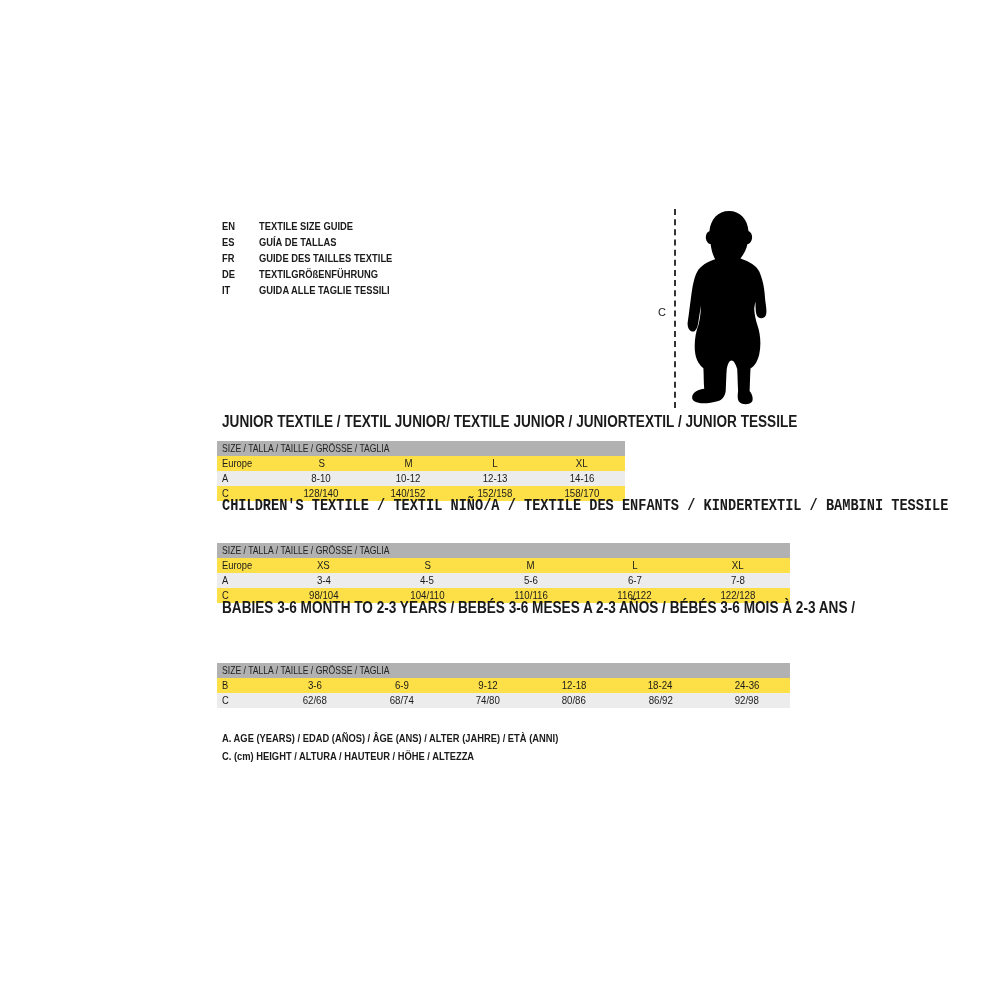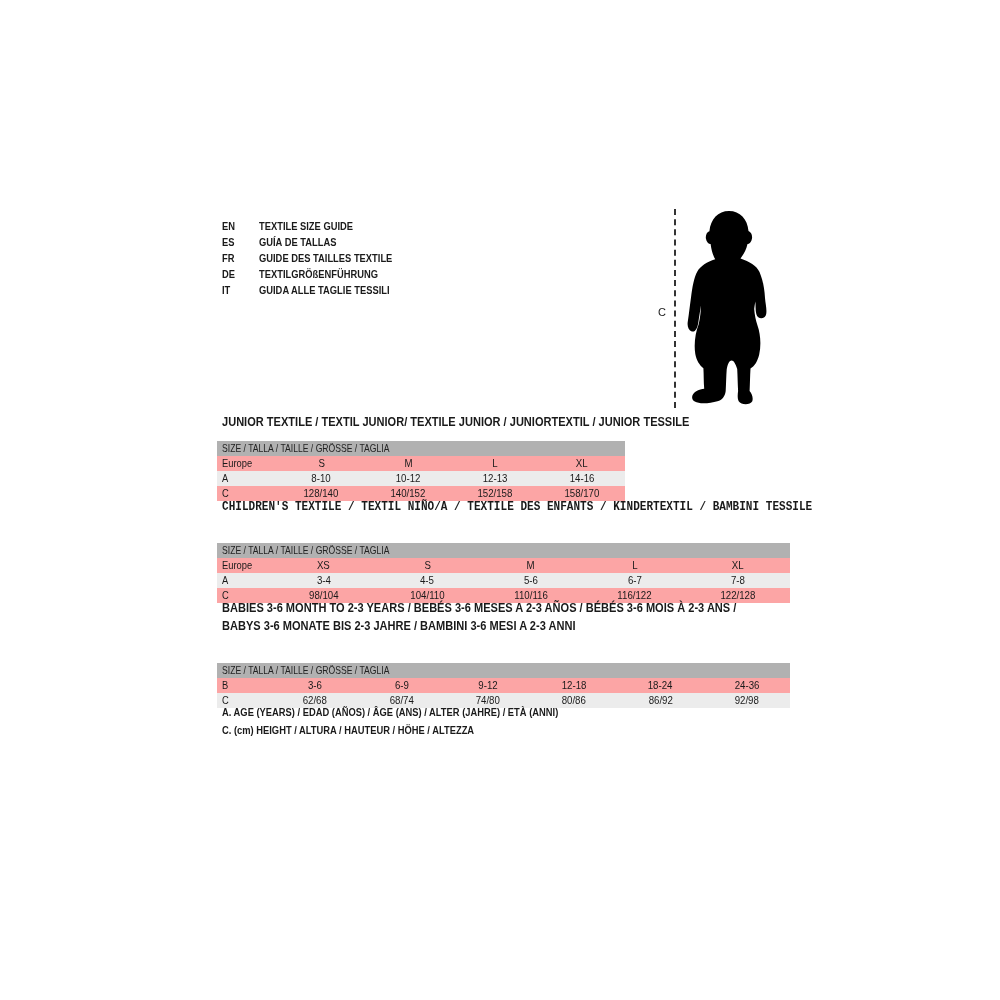--- a/index.html
+++ b/index.html
@@ -21,32 +21,32 @@
   .lang-block { position: absolute; left: 222px; top: 218px; }
   .lang-row { display: flex; height: 16px; line-height: 16px; font-size: 11px; font-weight: bold; }
   .lang-code { width: 37px; }
 
   
   .dash-line { position: absolute; left: 674px; top: 209px; height: 199px; width: 0; border-left: 2px dashed #333; }
   .c-label { position: absolute; left: 653px; top: 306px; width: 18px; text-align: center; font-size: 11px; line-height: 13px; }
   .toddler-svg { position: absolute; left: 684px; top: 208px; }
 
   
-  .ttitle { position: absolute; left: 222px; font-size: 13px; font-weight: bold; line-height: 17.5px; }
+  .ttitle { position: absolute; left: 222px; font-size: 16px; font-weight: bold; line-height: 17.5px; }
   .size-table { position: absolute; left: 217px; }
   .bar { height: 15px; line-height: 15px; background: #b1b1b1; font-size: 10.5px; color: #222; padding-left: 5px; }
   .bar .cx { transform: scaleX(0.82); }
-  .trow { display: flex; height: 15px; line-height: 15px; font-size: 11px; background: #fca5a5; }
+  .trow { display: flex; height: 15px; line-height: 15px; font-size: 11px; background: #fde047; }
   .trow.alt { background: #ececec; }
   .tlabel { padding-left: 5px; }
   .tcell { flex: 1 1 0; text-align: center; }
   .tcell .cx { transform: scaleX(0.88); }
 
   
-  .legend { position: absolute; left: 222px; top: 704px; font-size: 11px; font-weight: bold; line-height: 17.5px; }
+  .legend { position: absolute; left: 222px; top: 730px; font-size: 11px; font-weight: bold; line-height: 17.5px; }
 </style>
 </head>
 <body>
 
 <div class="canvas">
 
   <div class="lang-block" id="lang-block">
       <div class="lang-row">
         <span class="lang-code"><span class="cx cl">EN</span></span>
         <span class="lang-text"><span class="cx cl">TEXTILE SIZE GUIDE</span></span>
@@ -169,21 +169,20 @@
           <span class="tlabel" style="width: 50px;"><span class="cx cl">C</span></span>
           <span class="tcell"><span class="cx">98/104</span></span>
           <span class="tcell"><span class="cx">104/110</span></span>
           <span class="tcell"><span class="cx">110/116</span></span>
           <span class="tcell"><span class="cx">116/122</span></span>
           <span class="tcell"><span class="cx">122/128</span></span>
         </div>
       </div>
       <div class="ttitle" style="top: 599px;">
         <div><span class="cx cl">BABIES 3-6 MONTH TO 2-3 YEARS / BEBÉS 3-6 MESES A 2-3 AÑOS / BÉBÉS 3-6 MOIS À 2-3 ANS /</span></div>
-        <div><span class="cx cl">BABYS 3-6 MONATE BIS 2-3 JAHRE / BAMBINI 3-6 MESI A 2-3 ANNI</span></div>
       </div>
       <div class="size-table" style="top: 663px; width: 573px; background: rgb(255, 255, 255);">
         <div class="bar" style="background: rgb(177, 177, 177);"><span class="cx cl">SIZE / TALLA / TAILLE / GRÖSSE / TAGLIA</span></div>
         <div class="trow">
           <span class="tlabel" style="width: 50px;"><span class="cx cl">B</span></span>
           <span class="tcell"><span class="cx">3-6</span></span>
           <span class="tcell"><span class="cx">6-9</span></span>
           <span class="tcell"><span class="cx">9-12</span></span>
           <span class="tcell"><span class="cx">12-18</span></span>
           <span class="tcell"><span class="cx">18-24</span></span>

